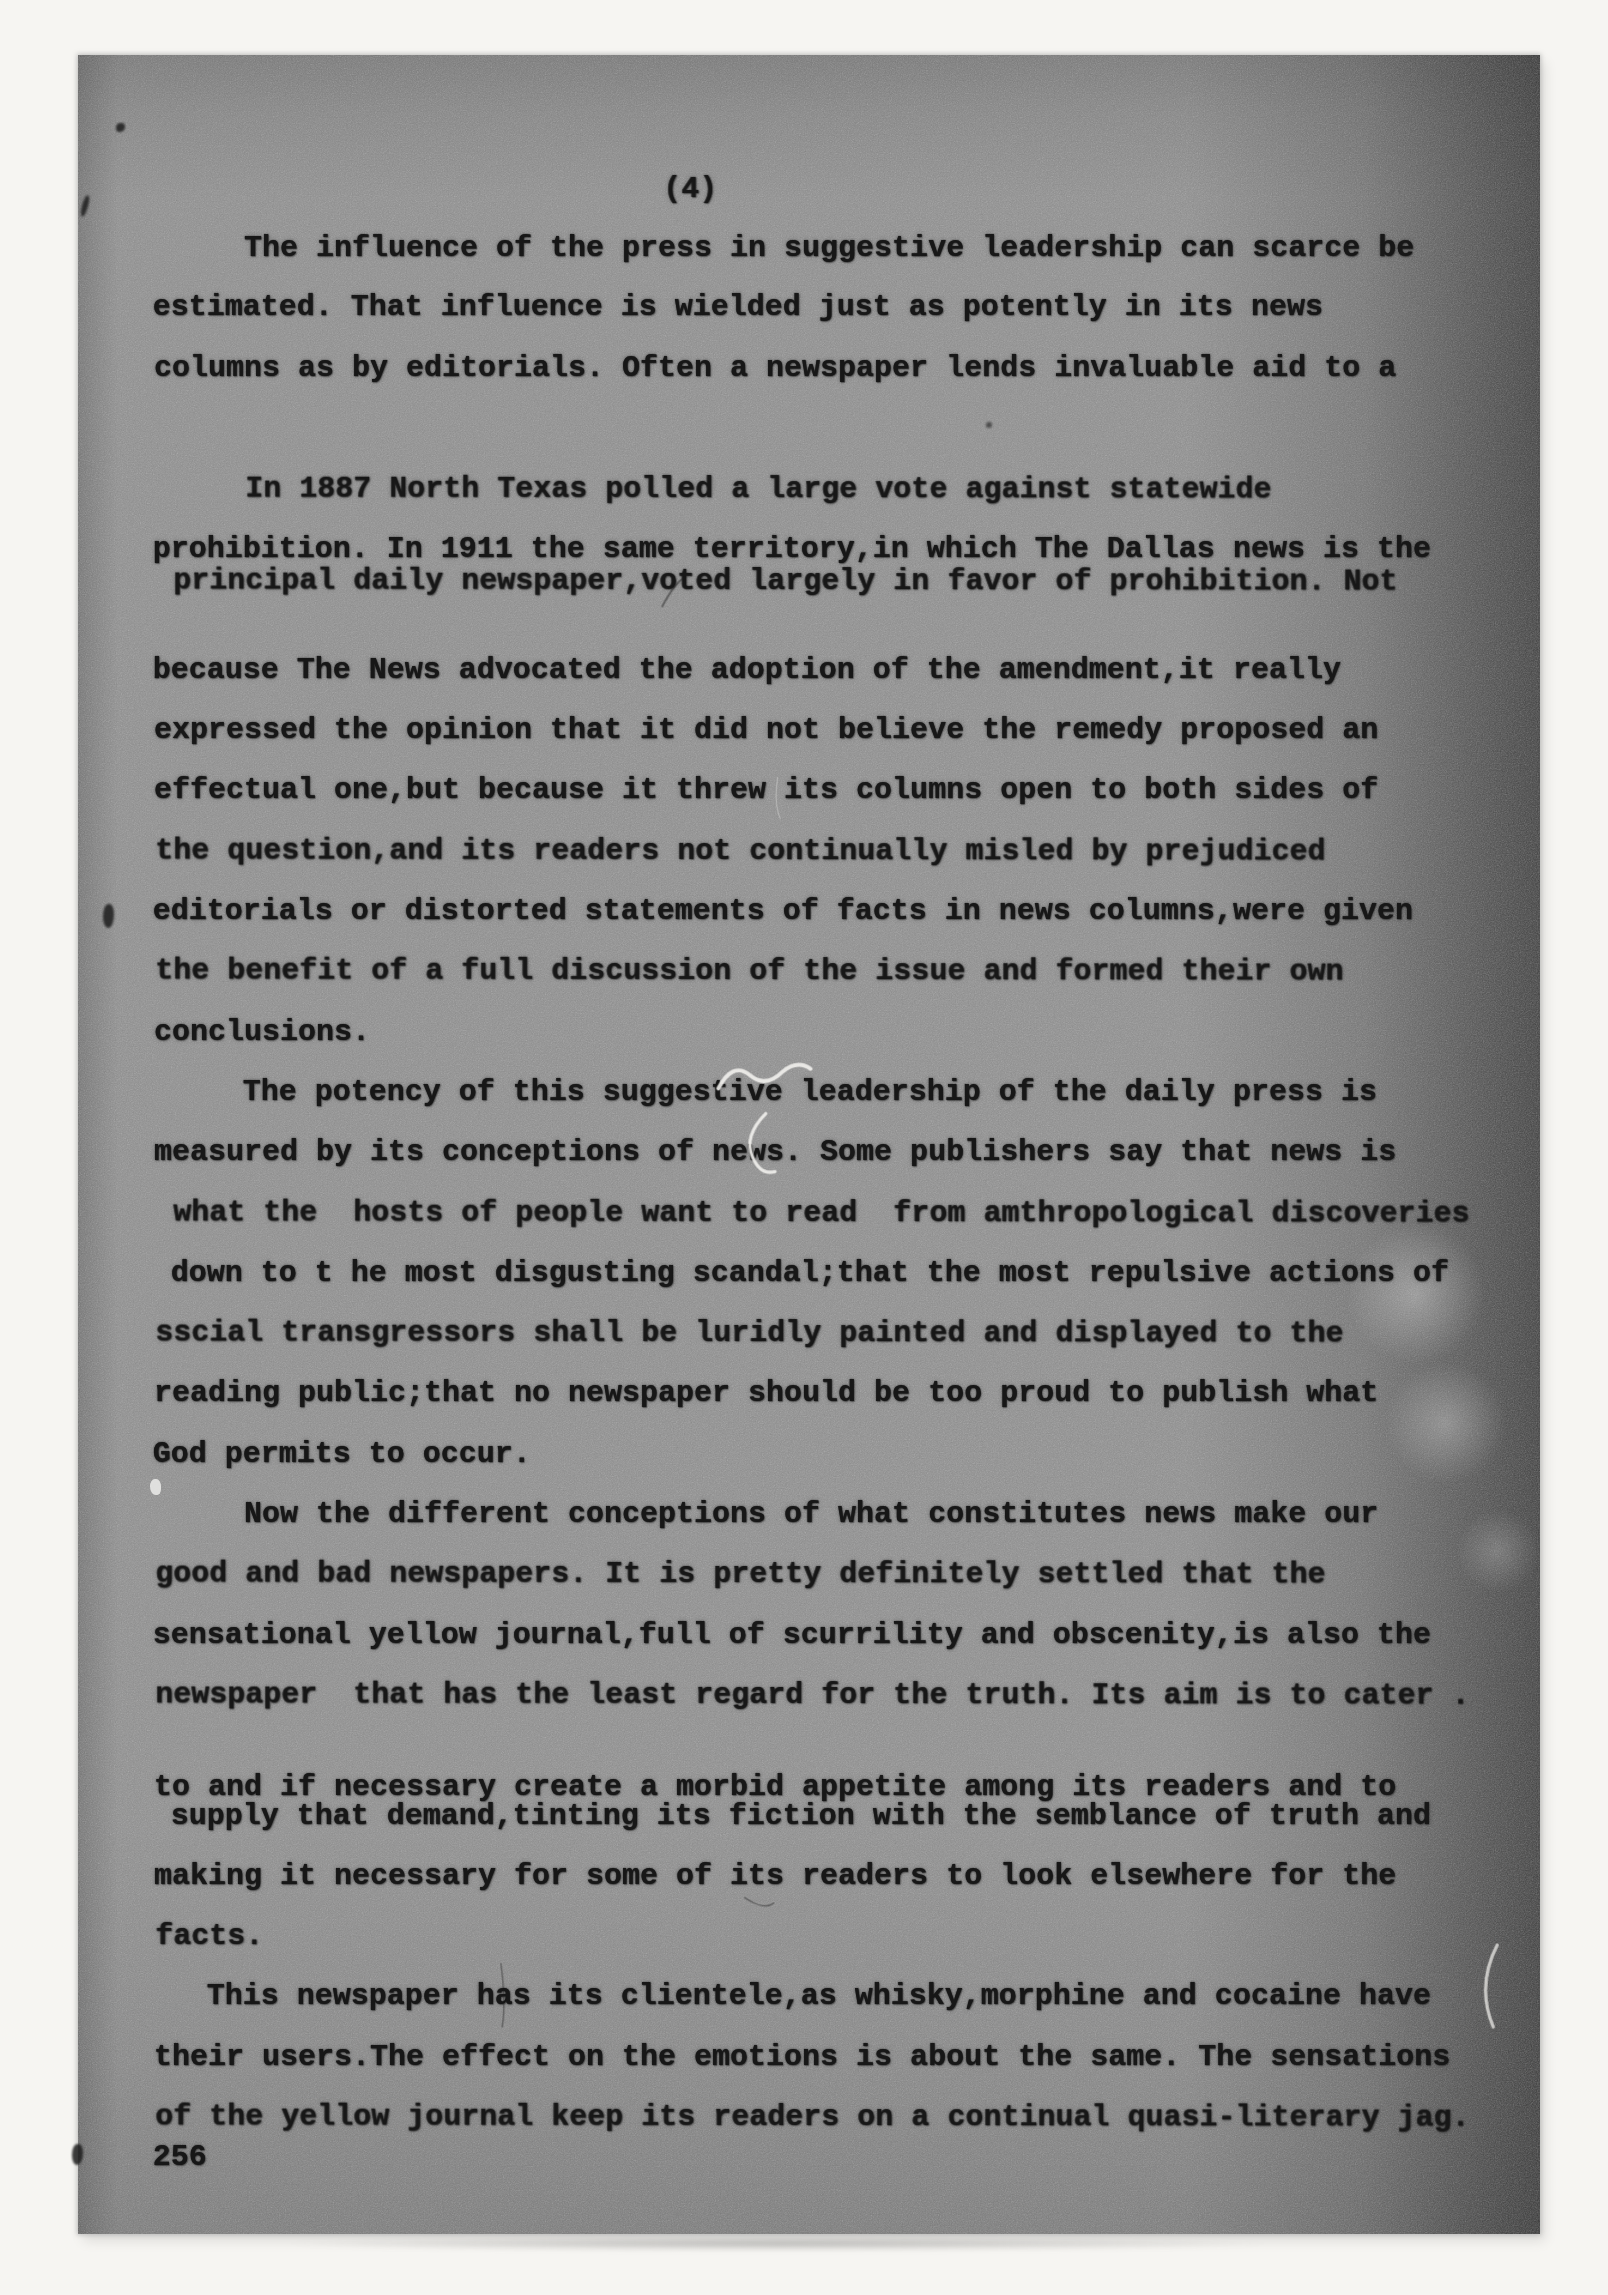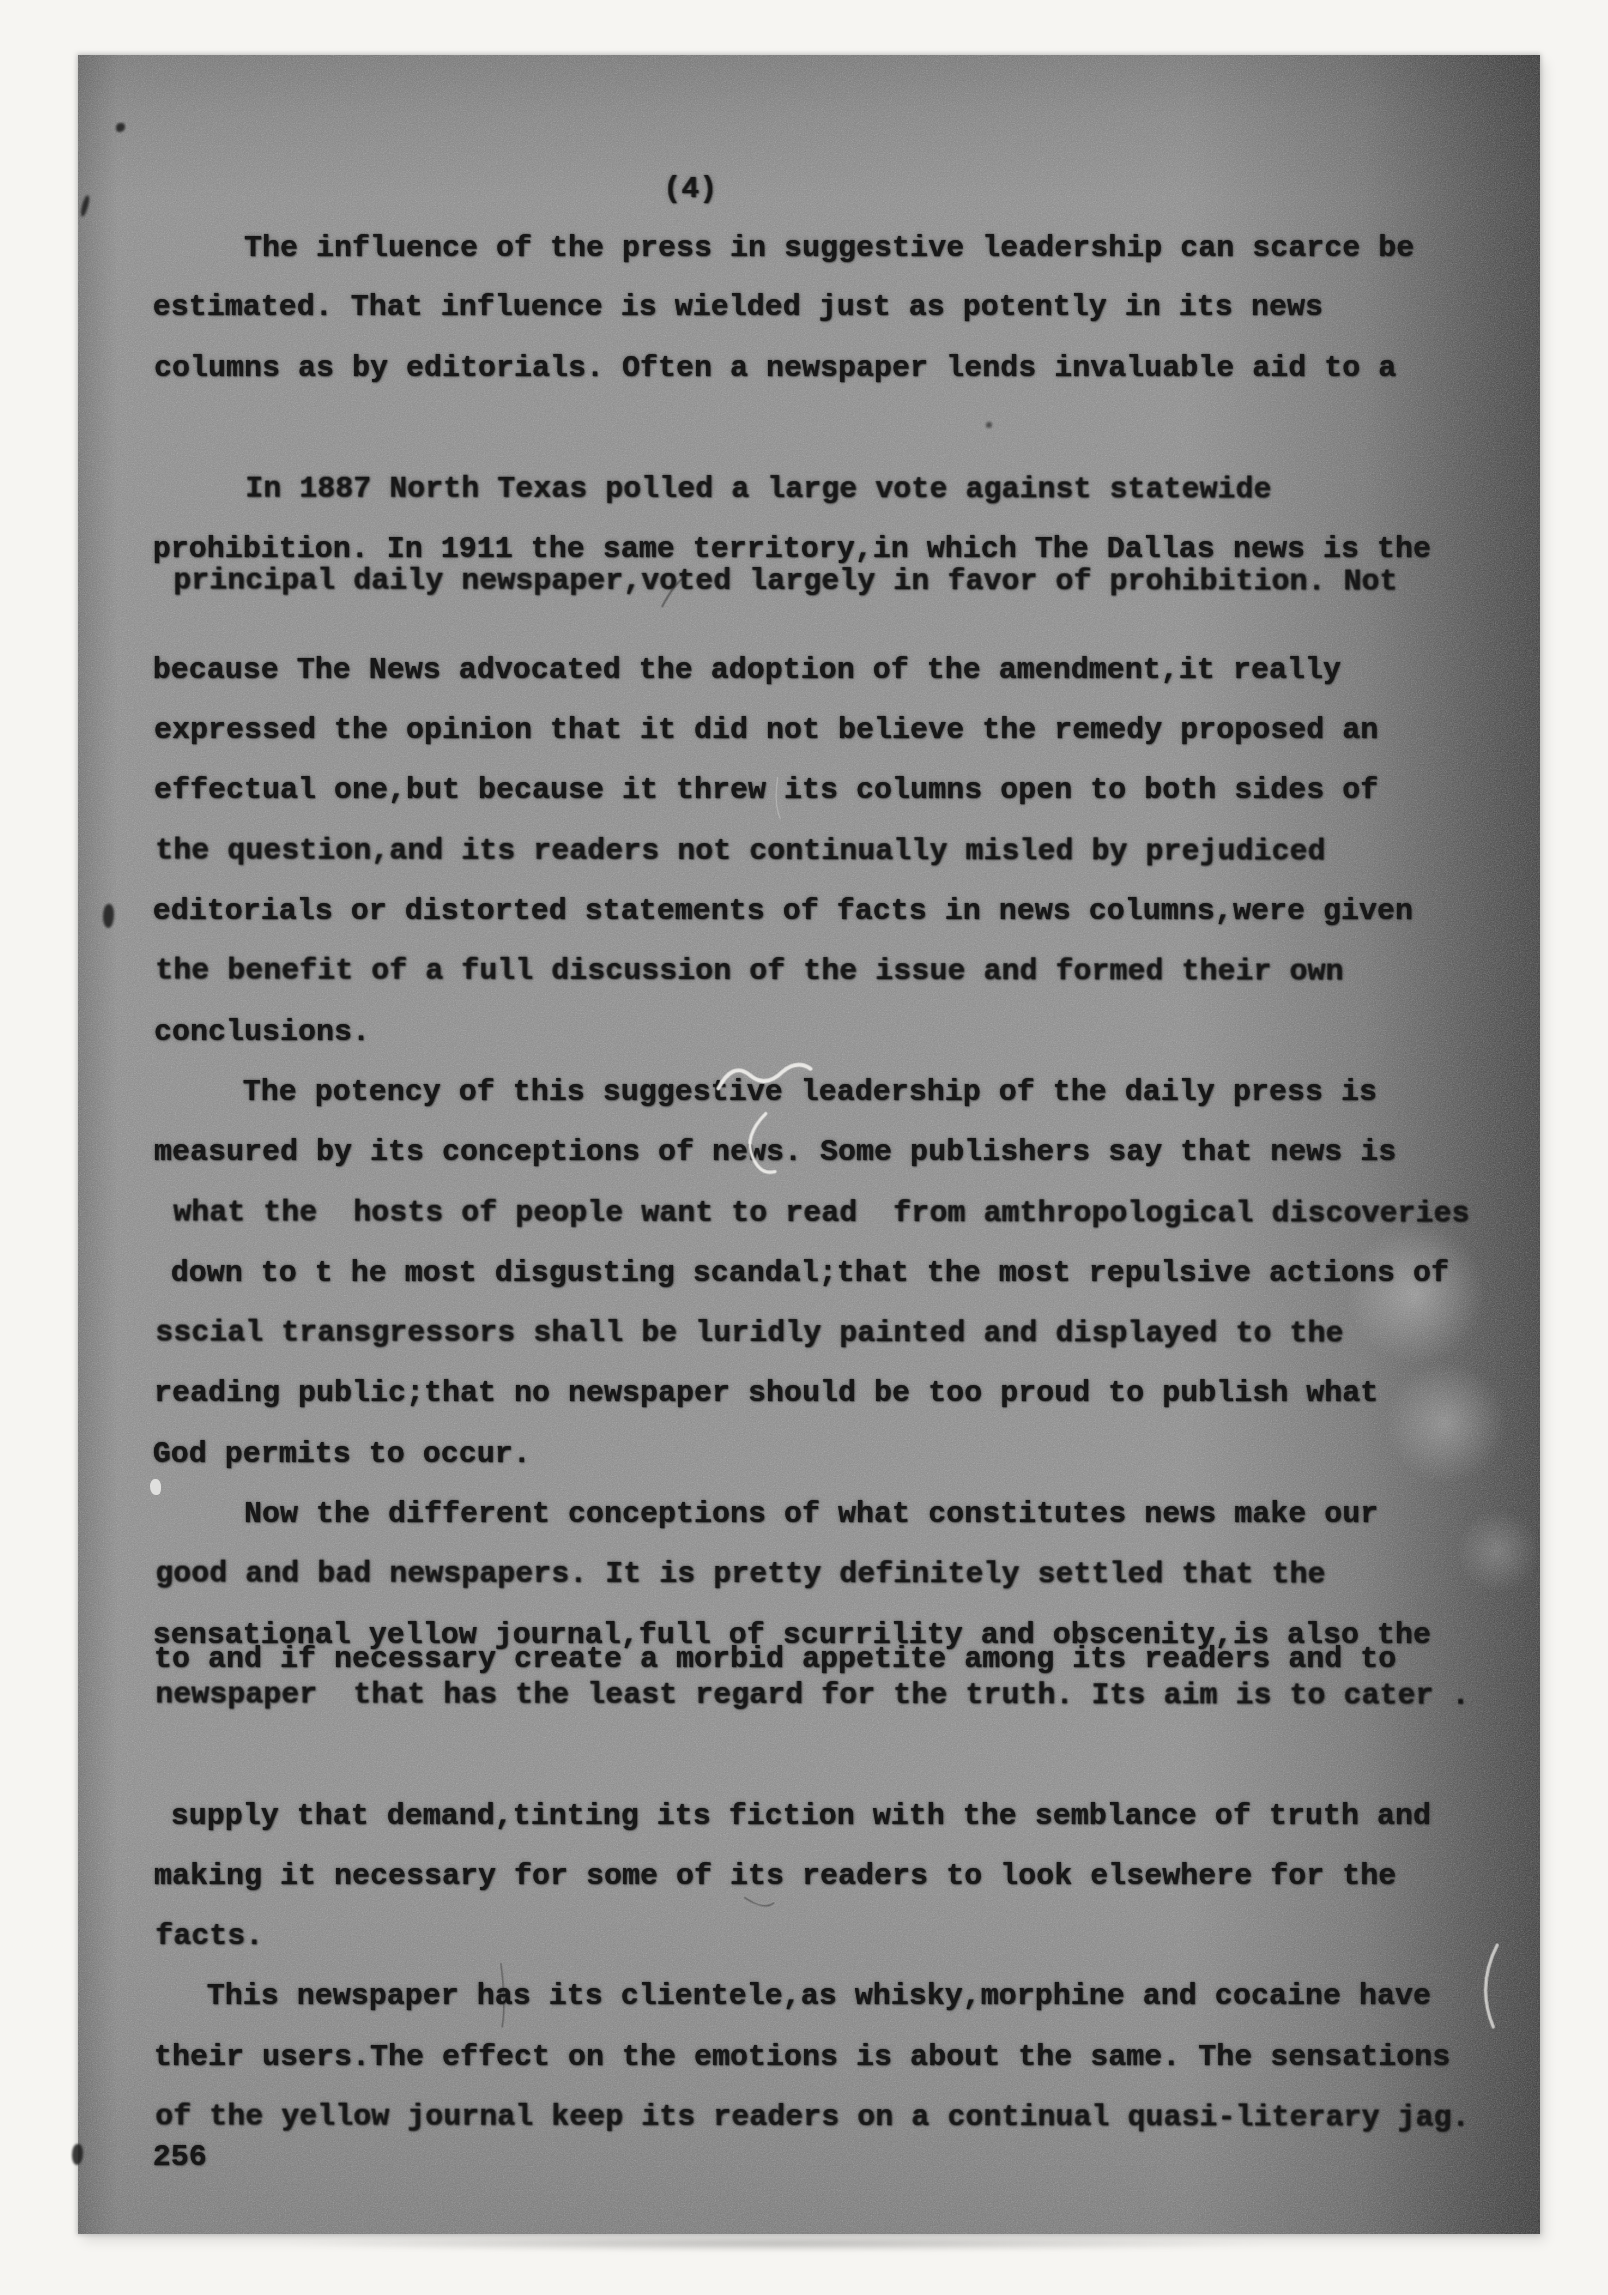--- a/index.html
+++ b/index.html
@@ -97,21 +97,21 @@
       <div class="tline" style="top: 1137px;">measured by its conceptions of news. Some publishers say that news is</div>
       <div class="tline" style="top: 1198px;"> what the  hosts of people want to read  from amthropological discoveries</div>
       <div class="tline" style="top: 1258px;"> down to t he most disgusting scandal;that the most repulsive actions of</div>
       <div class="tline" style="top: 1318px;">sscial transgressors shall be luridly painted and displayed to the</div>
       <div class="tline" style="top: 1378px;">reading public;that no newspaper should be too proud to publish what</div>
       <div class="tline" style="top: 1439px;">God permits to occur.</div>
       <div class="tline" style="top: 1499px;">     Now the different conceptions of what constitutes news make our</div>
       <div class="tline" style="top: 1559px;">good and bad newspapers. It is pretty definitely settled that the</div>
       <div class="tline" style="top: 1620px;">sensational yellow journal,full of scurrility and obscenity,is also the</div>
       <div class="tline" style="top: 1680px;">newspaper  that has the least regard for the truth. Its aim is to cater .</div>
-      <div class="tline" style="top: 1644px;">to and if necessary create a morbid appetite among its readers and to</div>
+      <div class="tline" style="top: 1772px;">to and if necessary create a morbid appetite among its readers and to</div>
       <div class="tline" style="top: 1801px;"> supply that demand,tinting its fiction with the semblance of truth and</div>
       <div class="tline" style="top: 1861px;">making it necessary for some of its readers to look elsewhere for the</div>
       <div class="tline" style="top: 1921px;">facts.</div>
       <div class="tline" style="top: 1981px;">   This newspaper has its clientele,as whisky,morphine and cocaine have</div>
       <div class="tline" style="top: 2102px;">of the yellow journal keep its readers on a continual quasi-literary jag.</div>
       <div class="tline" style="top: 2042px;">their users.The effect on the emotions is about the same. The sensations</div>
       <div class="tline" id="folio-num">256</div>
   </div>
 
   <div class="blot" style="left:103px;top:904px;width:11.2px;height:24.4px;"></div>

